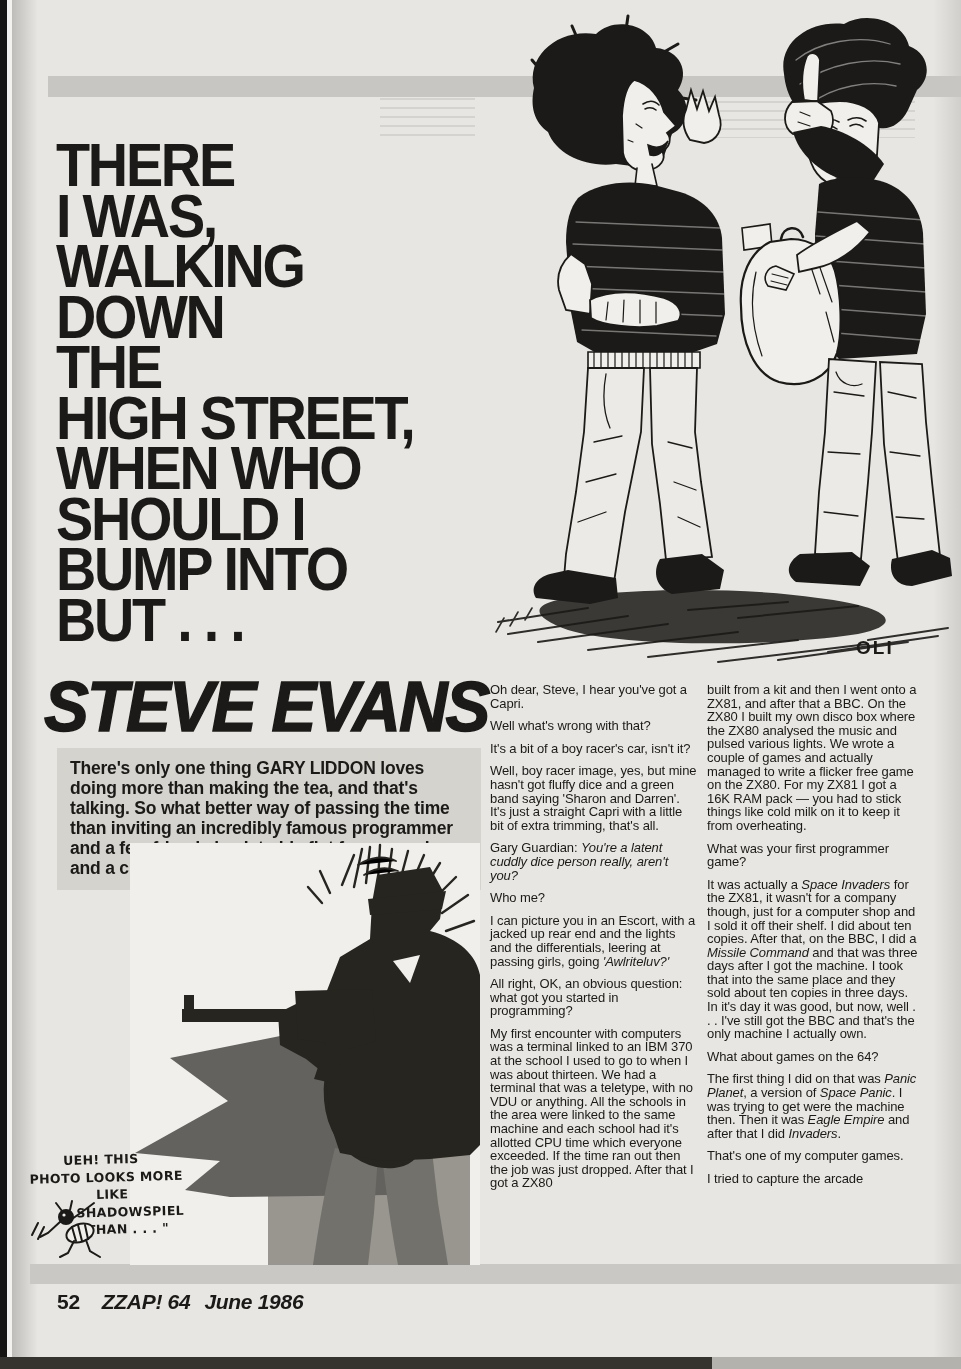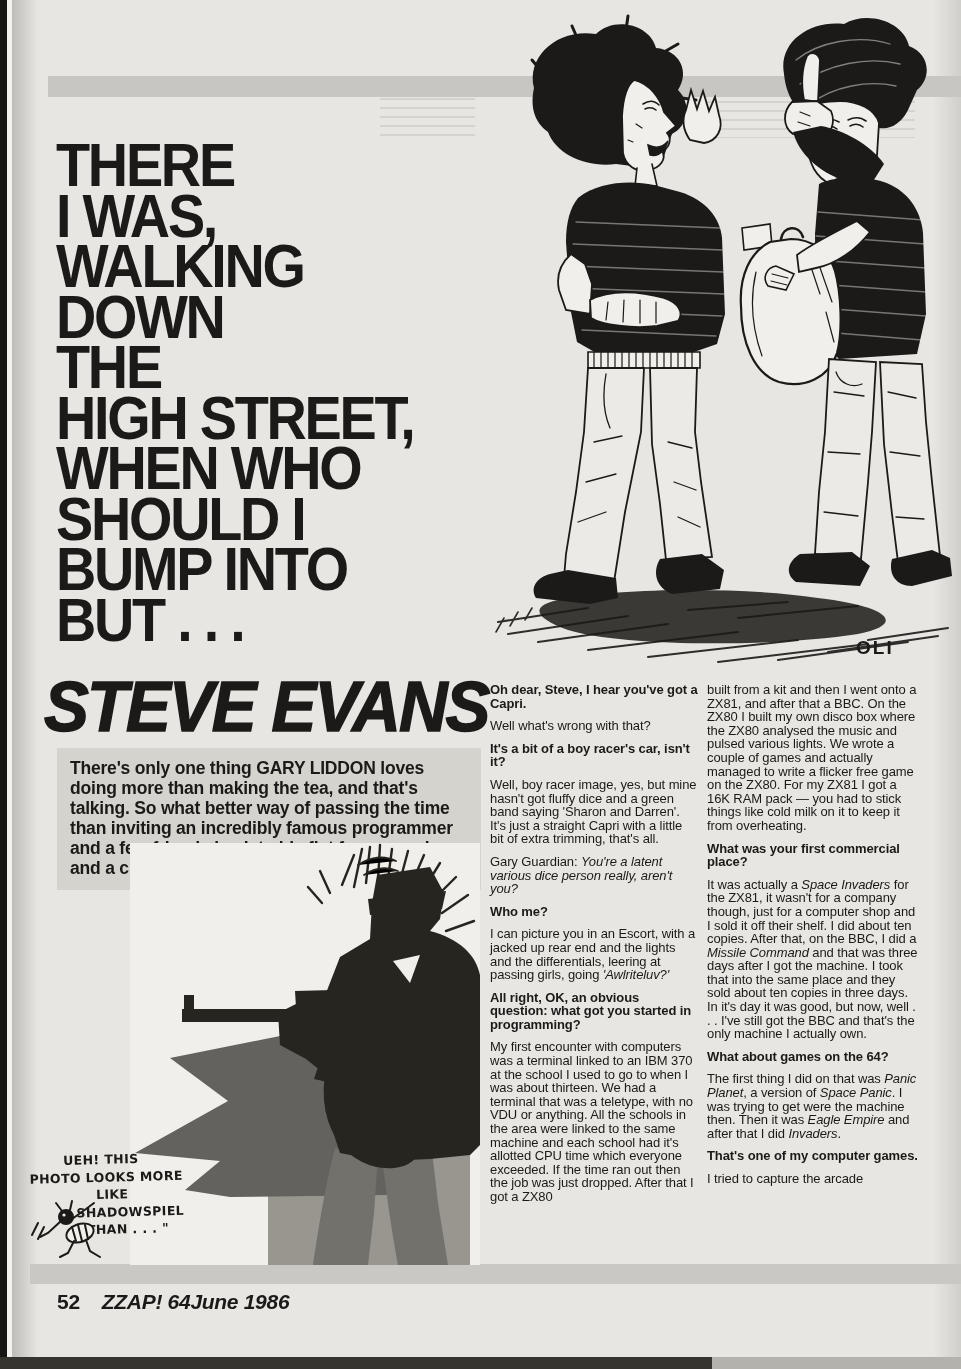--- a/index.html
+++ b/index.html
@@ -60,28 +60,28 @@
   .photo-caption div:nth-child(3){margin-left:66px;}
   .photo-caption div:nth-child(4){margin-left:46px;}
   .photo-caption div:nth-child(5){margin-left:56px;}
   .ant{position:absolute;left:28px;top:1195px;width:90px;height:68px;z-index:3;}
 
   
   .col{position:absolute;top:683px;z-index:2;}
   .col-1{left:490px;width:208px;}
   .col-2{left:707px;width:214px;}
   .col p{margin:0 0 9px 0;font-size:13px;line-height:13.6px;letter-spacing:-.1px;}
-  .col p.q{font-weight:bold;}
+  .col p.q{font-weight:normal;}
   .col em{font-style:italic;}
 
   
   .footer{position:absolute;left:57px;top:1290px;z-index:2;display:flex;gap:0;
     font-size:21px;letter-spacing:-.3px;align-items:baseline;}
   .footer .pgnum{font-weight:bold;margin-right:22px;}
-  .footer .mag{font-weight:bold;font-style:italic;}
+  .footer .mag{font-weight:bold;font-style:italic;margin-right:14px;}
   .footer .date{font-weight:bold;font-style:italic;}
 </style>
 </head>
 <body>
 
 <div class="edge-left"></div>
 <div class="edge-left-light"></div>
 <div class="edge-left-shadow"></div>
 <div class="edge-right-shadow"></div>
 <div class="edge-bottom-dark"></div>
@@ -227,29 +227,29 @@
     <path d="M44,32 L48,46 M50,30 L54,46 M57,30 L60,44"></path>
     <path d="M46,46 L40,58 L32,62 M58,45 L62,56 L72,62"></path>
   </g>
 </svg>
 
 <div class="col col-1">
     <p class="q"><span>Oh dear, Steve, I hear you've got a Capri.</span></p>
     <p class="a"><span>Well what's wrong with that?</span></p>
     <p class="q"><span>It's a bit of a boy racer's car, isn't it?</span></p>
     <p class="a"><span>Well, boy racer image, yes, but mine hasn't got fluffy dice and a green band saying 'Sharon and Darren'. It's just a straight Capri with a little bit of extra trimming, that's all.</span></p>
-    <p class="a"><span>Gary Guardian: </span><em>You're a latent various dice person really, aren't you?</em></p>
+    <p class="a"><span>Gary Guardian: </span><em>You're a latent cuddly dice person really, aren't you?</em></p>
     <p class="q"><span>Who me?</span></p>
     <p class="a"><span>I can picture you in an Escort, with a jacked up rear end and the lights and the differentials, leering at passing girls, going </span><em>'Awlriteluv?'</em></p>
     <p class="q"><span>All right, OK, an obvious question: what got you started in programming?</span></p>
     <p class="a"><span>My first encounter with computers was a terminal linked to an IBM 370 at the school I used to go to when I was about thirteen. We had a terminal that was a teletype, with no VDU or anything. All the schools in the area were linked to the same machine and each school had it's allotted CPU time which everyone exceeded. If the time ran out then the job was just dropped. After that I got a ZX80</span></p>
   </div>
 <div class="col col-2">
     <p class="a"><span>built from a kit and then I went onto a ZX81, and after that a BBC. On the ZX80 I built my own disco box where the ZX80 analysed the music and pulsed various lights. We wrote a couple of games and actually managed to write a flicker free game on the ZX80. For my ZX81 I got a 16K RAM pack — you had to stick things like cold milk on it to keep it from overheating.</span></p>
-    <p class="q"><span>What was your first commercial place?</span></p>
+    <p class="q"><span>What was your first programmer game?</span></p>
     <p class="a"><span>It was actually a </span><em>Space Invaders</em><span> for the ZX81, it wasn't for a company though, just for a computer shop and I sold it off their shelf. I did about ten copies. After that, on the BBC, I did a </span><em>Missile Command</em><span> and that was three days after I got the machine. I took that into the same place and they sold about ten copies in three days. In it's day it was good, but now, well . . . I've still got the BBC and that's the only machine I actually own.</span></p>
     <p class="q"><span>What about games on the 64?</span></p>
     <p class="a"><span>The first thing I did on that was </span><em>Panic Planet</em><span>, a version of </span><em>Space Panic</em><span>. I was trying to get were the machine then. Then it was </span><em>Eagle Empire</em><span> and after that I did </span><em>Invaders</em><span>.</span></p>
     <p class="q"><span>That's one of my computer games.</span></p>
     <p class="a"><span>I tried to capture the arcade</span></p>
   </div>
 
 <div class="footer">
   <span class="pgnum">52</span>
   <span class="mag">ZZAP! 64</span>

